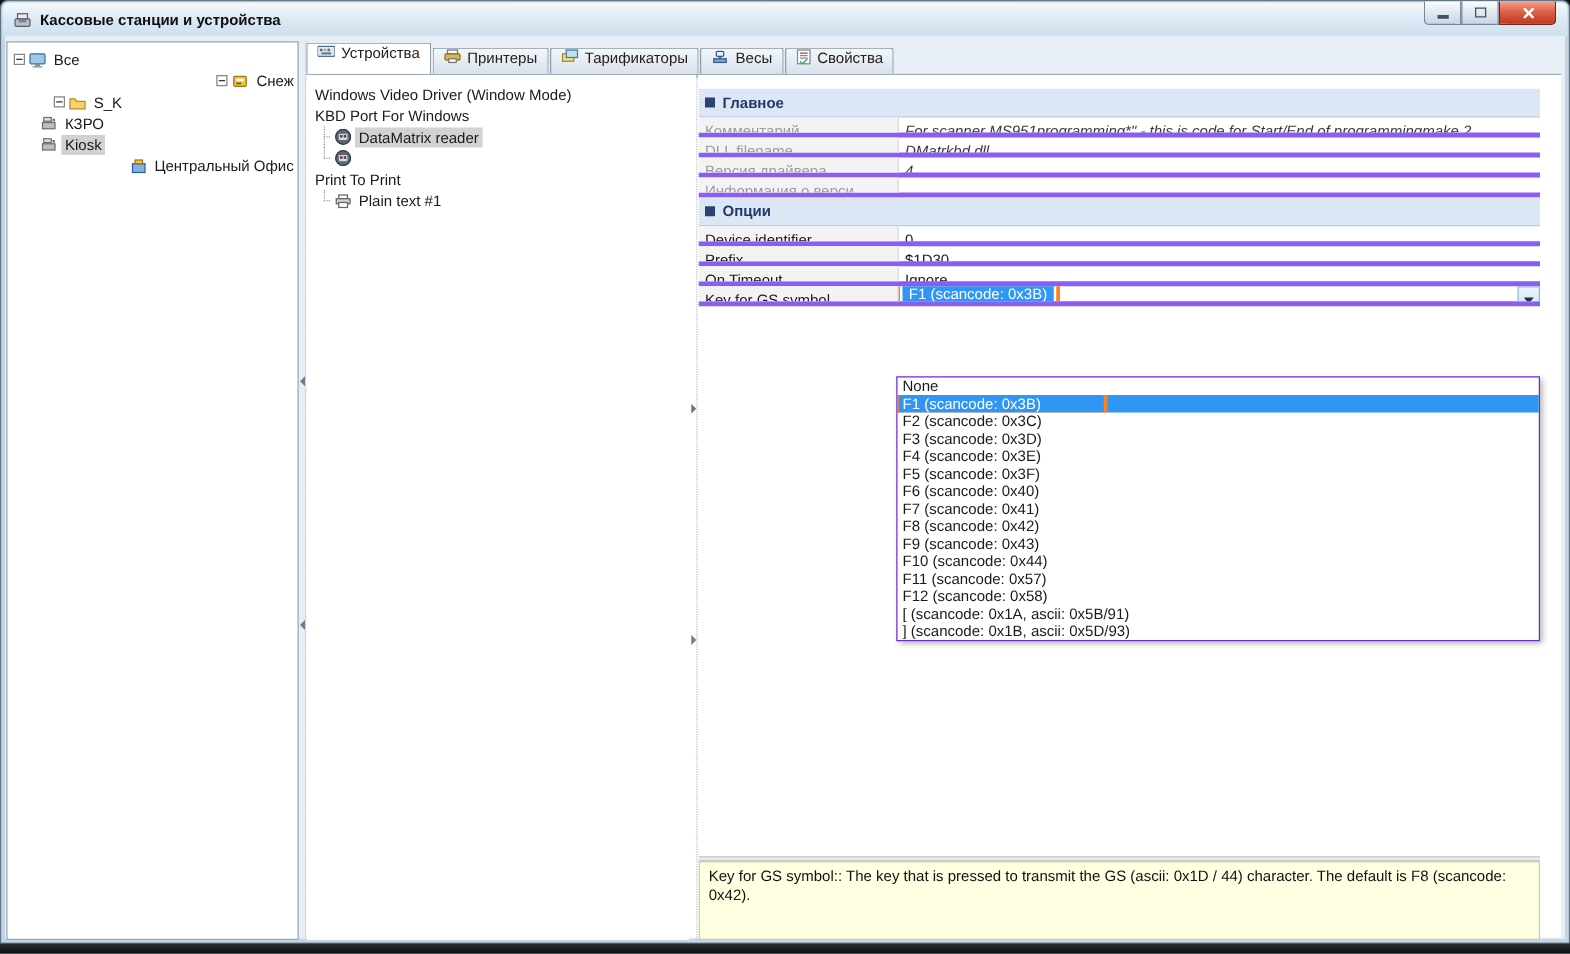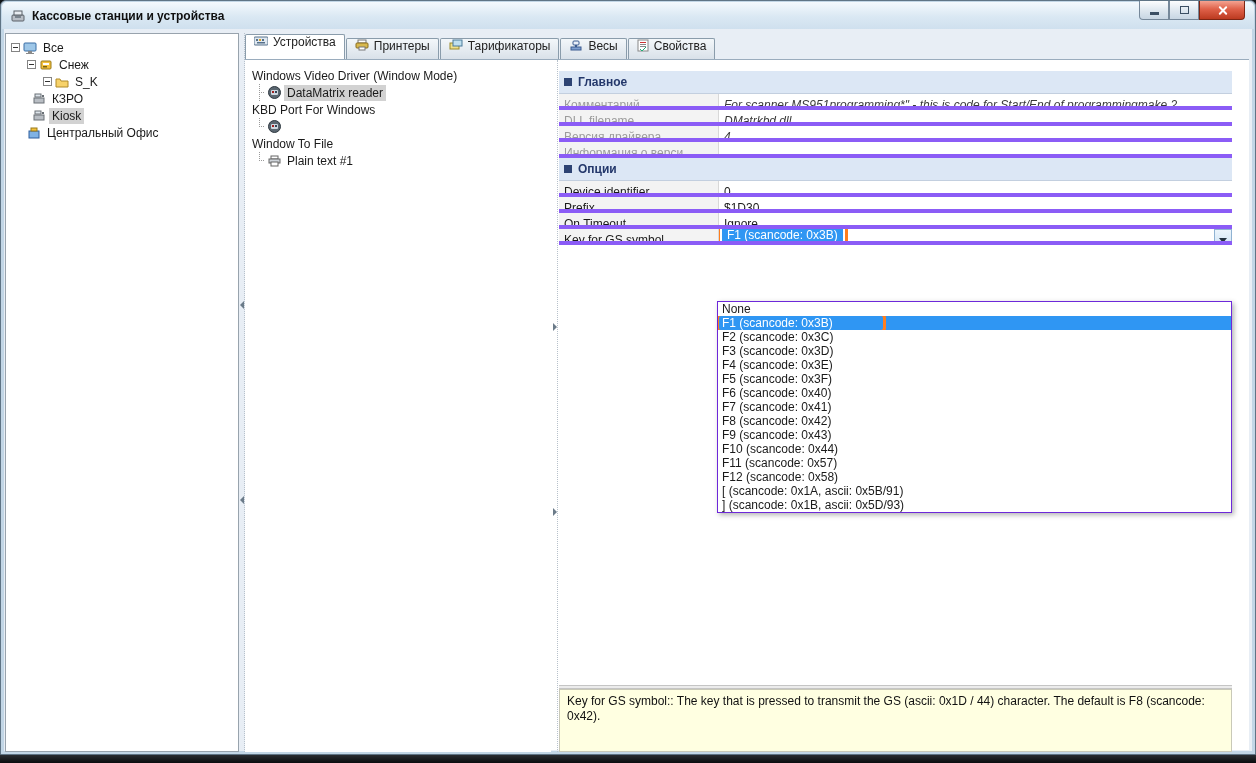--- a/index.html
+++ b/index.html
@@ -27,21 +27,21 @@
   .g-max { width:9px; height:8px; border:1px solid #3c4f63; }
   .g-cls { position:relative; width:11px; height:11px; }
   .g-cls::before,.g-cls::after { content:""; position:absolute; left:5px; top:0; width:2px; height:11px;
                                  background:#fff; border-radius:1px; }
   .g-cls::before { transform:rotate(45deg); } .g-cls::after { transform:rotate(-45deg); }
 
   
   .tree { position:absolute; left:4px; top:32px; width:234px; height:719px;
           background:#fff; border:1px solid #98a3ad; padding-top:5px; overflow:hidden; }
   .tree-row { height:17px; display:flex; align-items:center; gap:3px; white-space:nowrap; }
-  .i0 { padding-left:5px; } .i1 { padding-left:21px; } .i2 { padding-left:37px; } .i3 { padding-left:26px; }
+  .i0 { padding-left:5px; } .i1 { padding-left:21px;justify-content:flex-end; } .i2 { padding-left:37px; } .i3 { padding-left:26px; }
   .expander { width:9px; height:9px; border:1px solid #848484; background:#fff; position:relative; flex:0 0 9px; }
   .expander::after { content:""; position:absolute; left:1px; top:3px; width:5px; height:1px; background:#333; }
   .tlabel { padding:1px 3px; }
   .tree-row.selected .tlabel { background:#d2d2d2; }
   .ticon { display:flex; flex:0 0 auto; }
 
   
   .tabbar { position:absolute; left:244px; top:33px; right:6px; height:25px; display:flex; align-items:flex-end; z-index:3; }
   .tab { height:21px; display:flex; align-items:flex-start; gap:5px; padding:0 8px;
          border:1px solid #8a9cab; border-bottom:none; border-radius:2px 2px 0 0;
@@ -263,49 +263,49 @@
         </span>
         <span>Свойства</span>
       </div>
     </div>
     <div class="tabpage"></div>
 
     <div class="device-list">
       <div class="dev-row">
         <span class="dlabel">Windows Video Driver (Window Mode)</span>
       </div>
+      <div class="dev-row">
+        <span class="dlabel">KBD Port For Windows</span>
+      </div>
       <div class="dev-row child selected">
         <span class="elbow mid"></span>
         <span class="ticon">
           <svg width="13" height="13">
               <circle cx="6.5" cy="6.5" r="6" fill="#5a6670" stroke="#2f3840"></circle>
               <rect x="3" y="4" width="7" height="5" rx="1" fill="#cfd8e0"></rect>
               <rect x="4" y="5" width="2" height="2" fill="#a02020"></rect>
               <rect x="7" y="5" width="2" height="2" fill="#334455"></rect>
             </svg>
         </span>
         <span class="dlabel">DataMatrix reader</span>
       </div>
-      <div class="dev-row">
-        <span class="dlabel">KBD Port For Windows</span>
-      </div>
       <div class="dev-row child">
         <span class="elbow"></span>
         <span class="ticon">
           <svg width="13" height="13">
               <circle cx="6.5" cy="6.5" r="6" fill="#5a6670" stroke="#2f3840"></circle>
               <rect x="3" y="4" width="7" height="5" rx="1" fill="#cfd8e0"></rect>
               <rect x="4" y="5" width="2" height="2" fill="#a02020"></rect>
               <rect x="7" y="5" width="2" height="2" fill="#334455"></rect>
             </svg>
         </span>
         <span class="dlabel"></span>
       </div>
       <div class="dev-row">
-        <span class="dlabel">Window To File</span>
+        <span class="dlabel">Print To Print</span>
       </div>
       <div class="dev-row child">
         <span class="elbow"></span>
         <span class="ticon">
           <svg width="13" height="12">
               <rect x="3" y="1" width="7" height="3" fill="#fff" stroke="#666"></rect>
               <rect x="1" y="4" width="11" height="4" fill="#cfd4da" stroke="#666"></rect>
               <rect x="3" y="7" width="7" height="4" fill="#fff" stroke="#666"></rect>
             </svg>
         </span>

